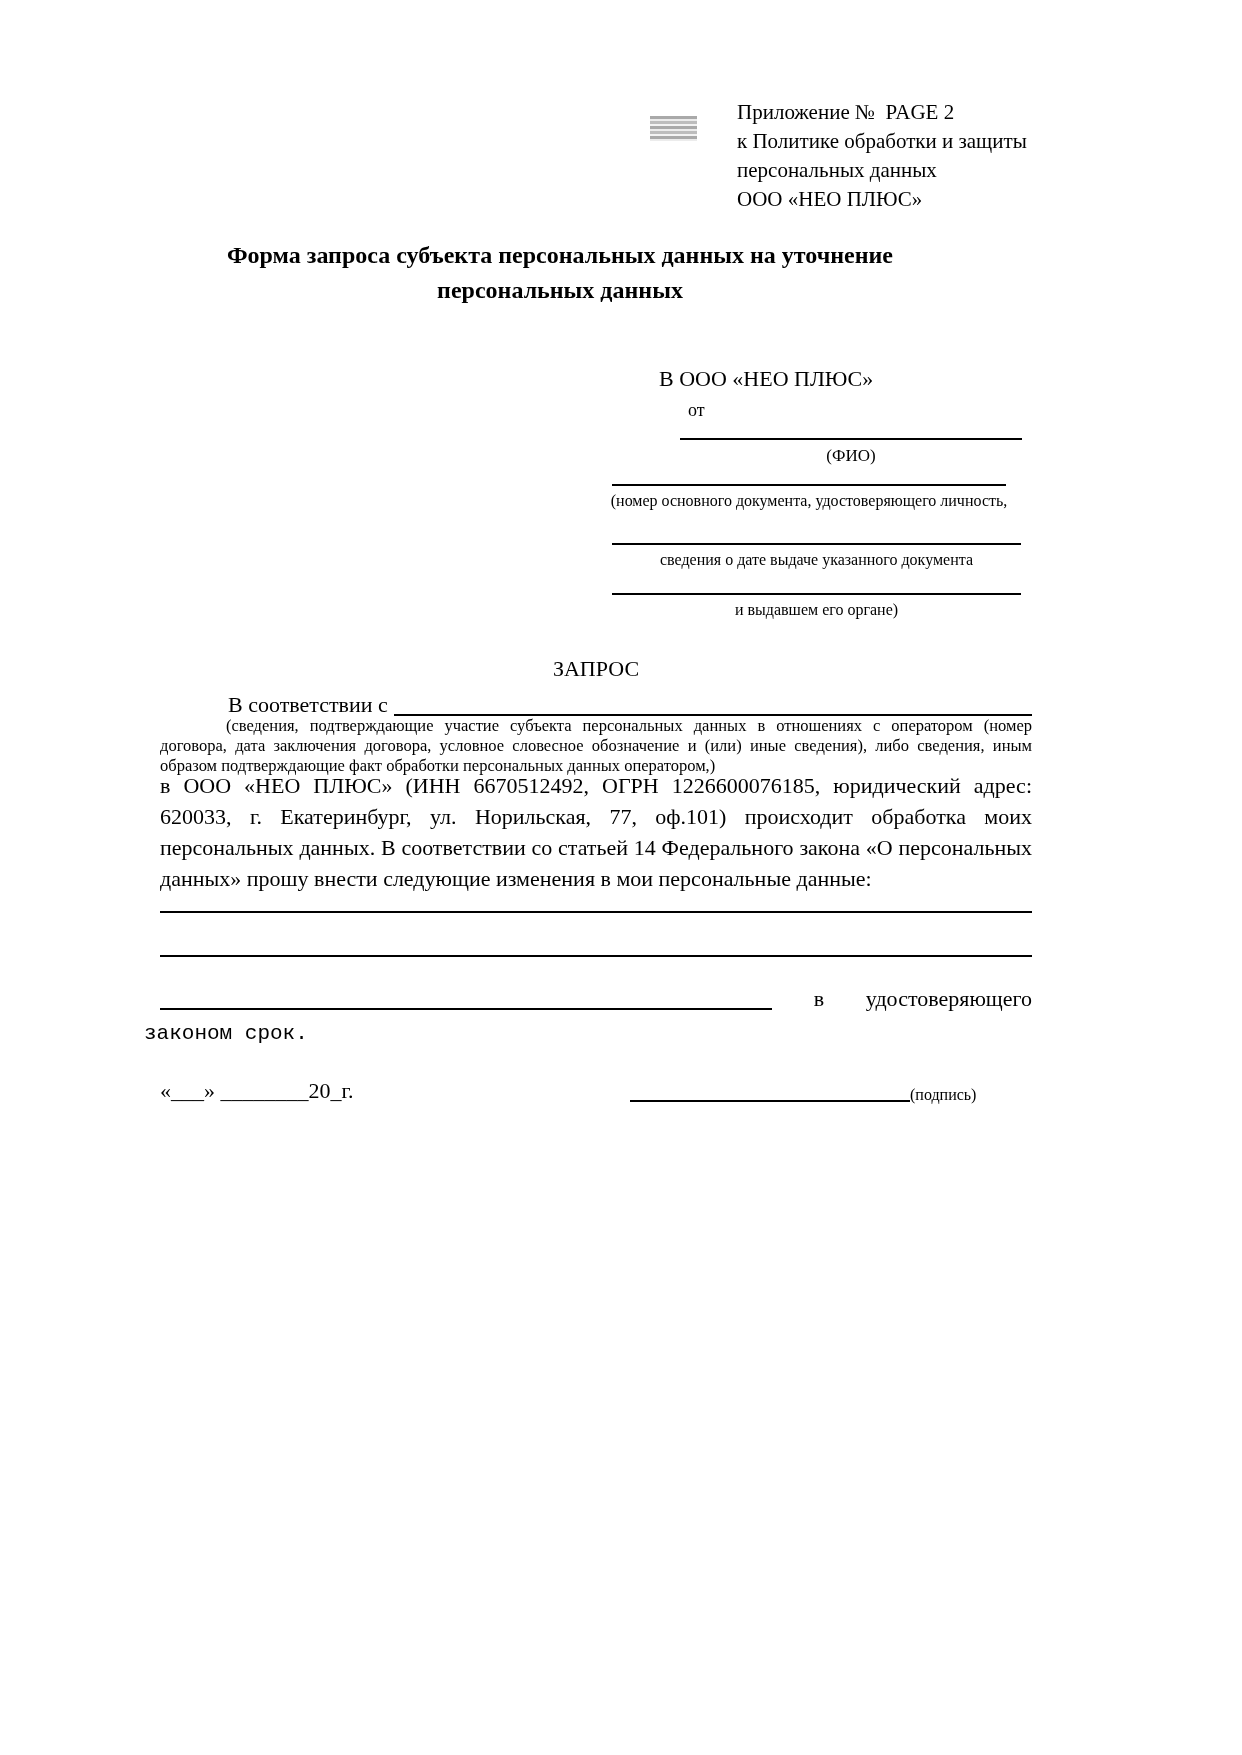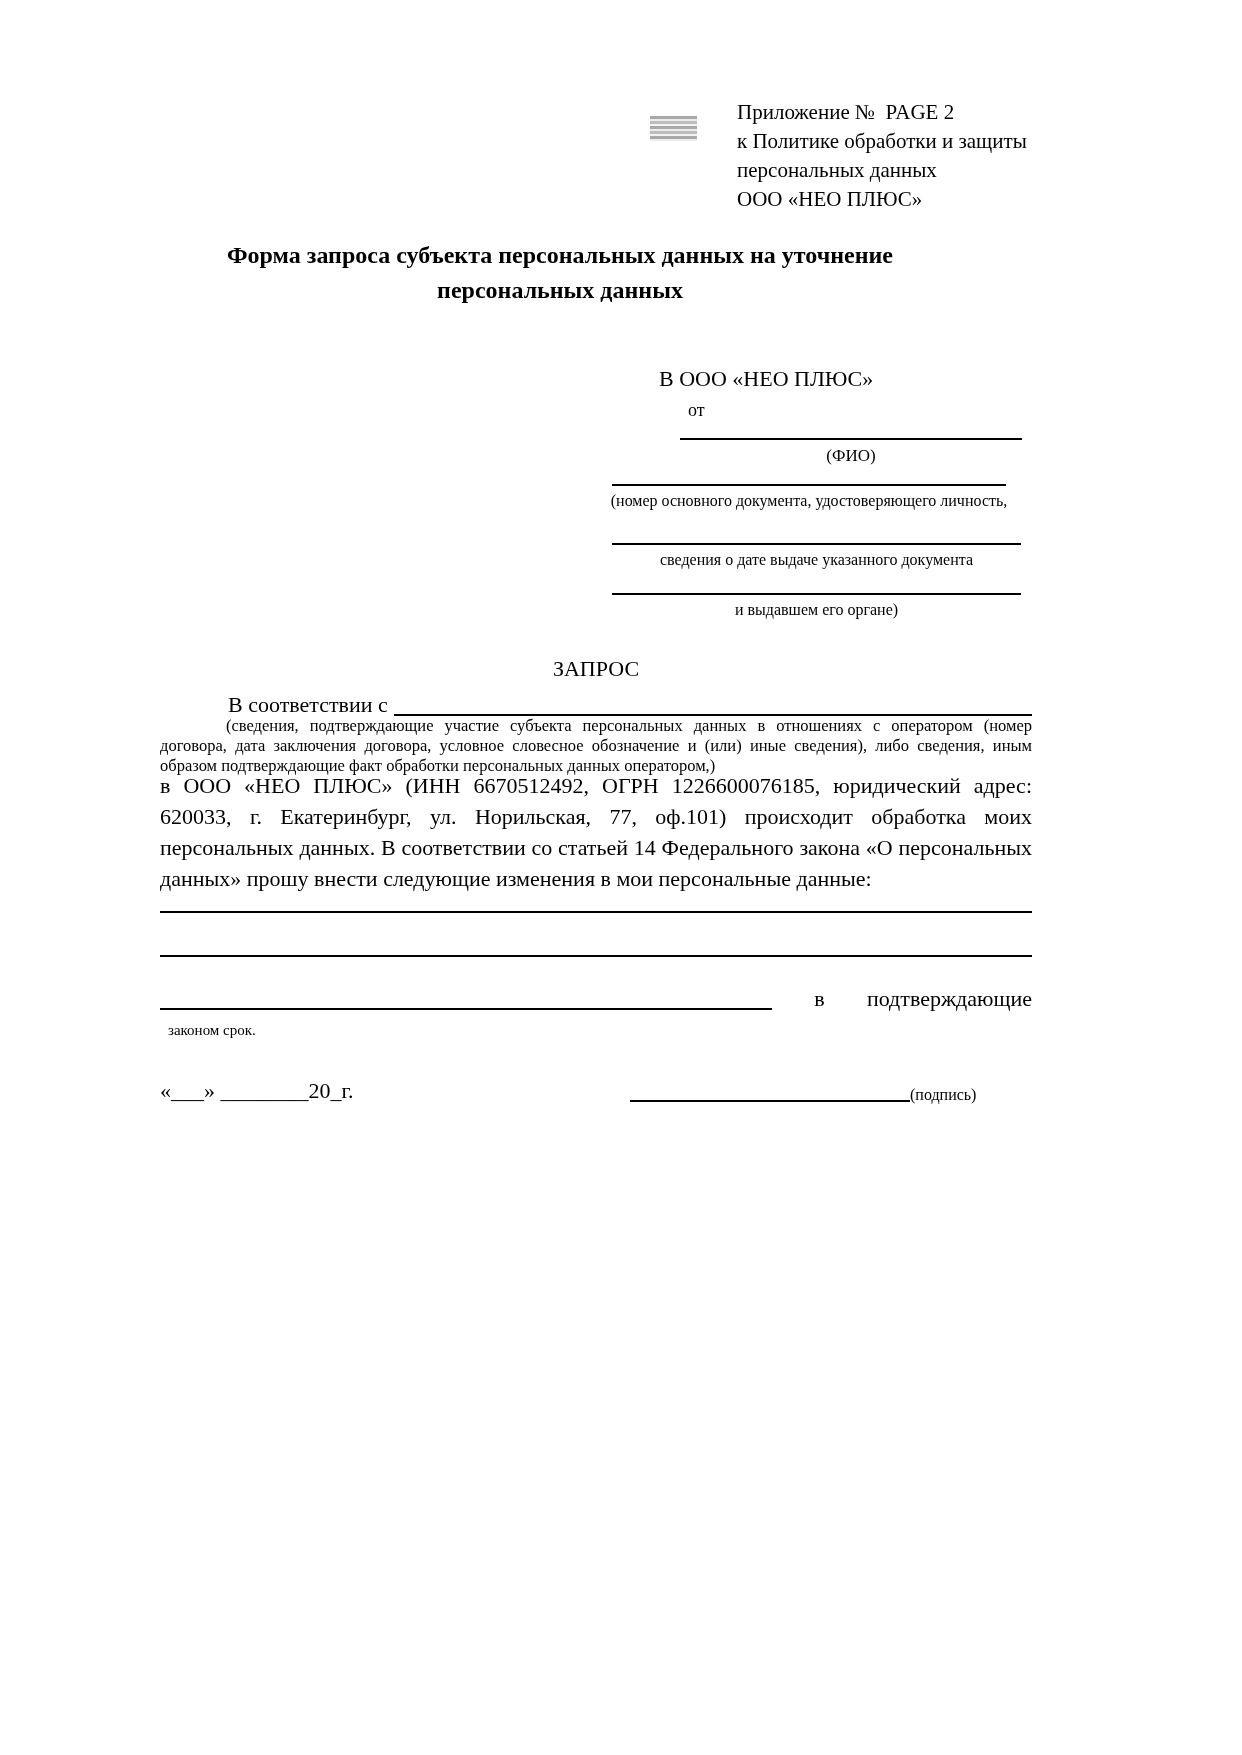--- a/index.html
+++ b/index.html
@@ -61,21 +61,21 @@
   .rule1 { top:911px; } .rule2 { top:955px; }
 
   .reply { position:absolute; left:160px; top:966px; width:872px; font-size:22px; text-indent:68px; }
 
   .addr-row {
     position:absolute; left:160px; top:986px; width:872px; height:26px;
     display:flex; justify-content:space-between; align-items:flex-end; font-size:22px;
   }
   .addr-line { width:612px; border-bottom:2.5px solid #000; margin-bottom:2px; }
 
-  .closing { position:absolute; left:168px; top:1022px; font-size:15px; }
+  .closing { position:absolute; left:144px; top:1022px; font-size:21px;font-family:Liberation Mono, monospace; }
 
   .date { position:absolute; left:160px; top:1078px; font-size:22px; white-space:pre; }
   .sig-row {
     position:absolute; left:630px; top:1078px; height:26px;
     display:flex; align-items:flex-end; font-size:16px;
   }
   .sig-line { width:280px; border-bottom:2.5px solid #000; margin-bottom:2px; }
 </style>
 </head>
 <body>
@@ -122,21 +122,21 @@
 
   <div class="bodypara">в ООО «НЕО ПЛЮС» (ИНН 6670512492, ОГРН 1226600076185, юридический адрес: 620033, г. Екатеринбург, ул. Норильская, 77, оф.101) происходит обработка моих персональных данных. В соответствии со статьей 14 Федерального закона «О персональных данных» прошу внести следующие изменения в мои персональные данные:</div>
 
   <div class="rule rule1"></div>
   <div class="rule rule2"></div>
 
 
   <div class="addr-row">
     <span class="addr-line"></span>
     <span>в</span>
-    <span>подтверждающие</span>
+    <span>удостоверяющего</span>
   </div>
 
   <div class="closing">законом срок.</div>
 
   <div class="date">«___» ________20_г.</div>
 
   <div class="sig-row">
     <span class="sig-line"></span>
     <span class="sig-cap">(подпись)</span>
   </div>

